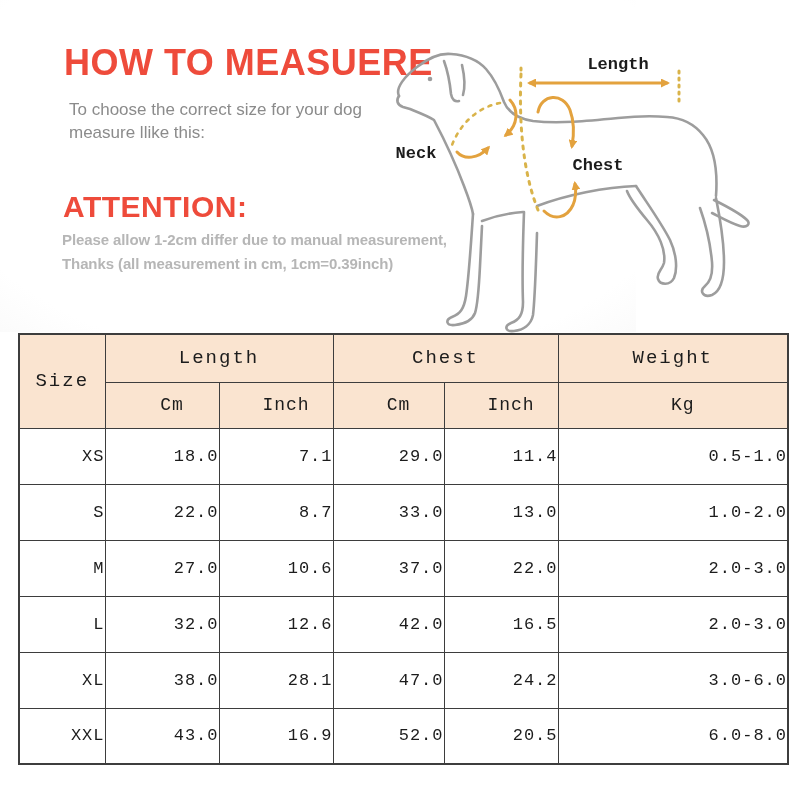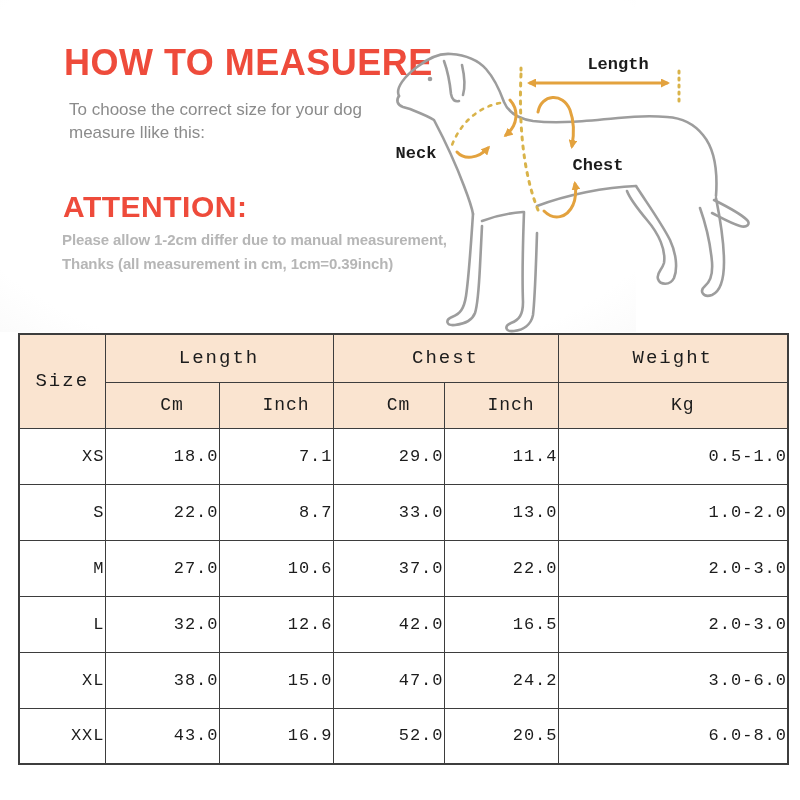--- a/index.html
+++ b/index.html
@@ -191,21 +191,21 @@
           <td>L</td>
           <td>32.0</td>
           <td>12.6</td>
           <td>42.0</td>
           <td>16.5</td>
           <td>2.0-3.0</td>
         </tr>
         <tr>
           <td>XL</td>
           <td>38.0</td>
-          <td>15.0</td>
+          <td>28.1</td>
           <td>47.0</td>
           <td>24.2</td>
           <td>3.0-6.0</td>
         </tr>
         <tr>
           <td>XXL</td>
           <td>43.0</td>
           <td>16.9</td>
           <td>52.0</td>
           <td>20.5</td>

